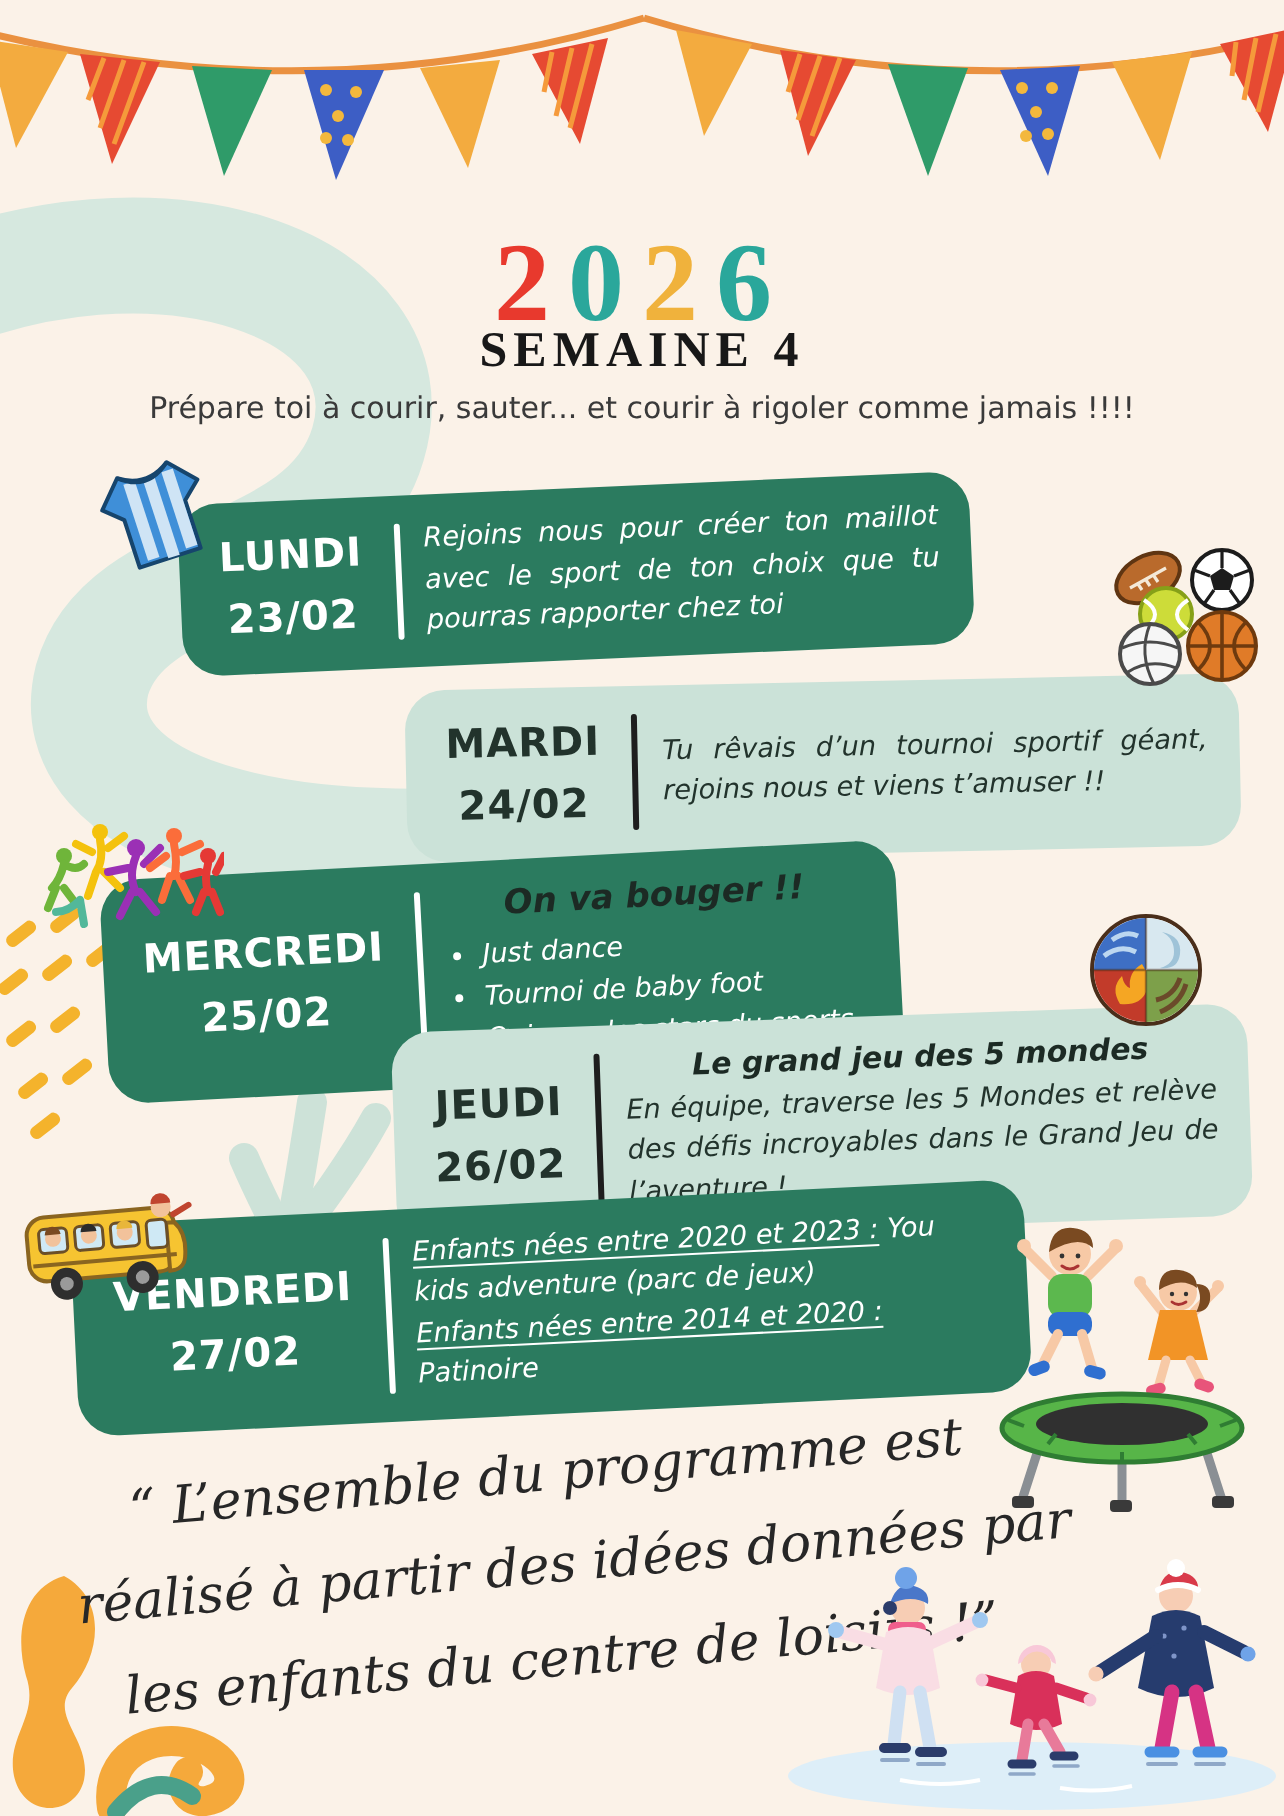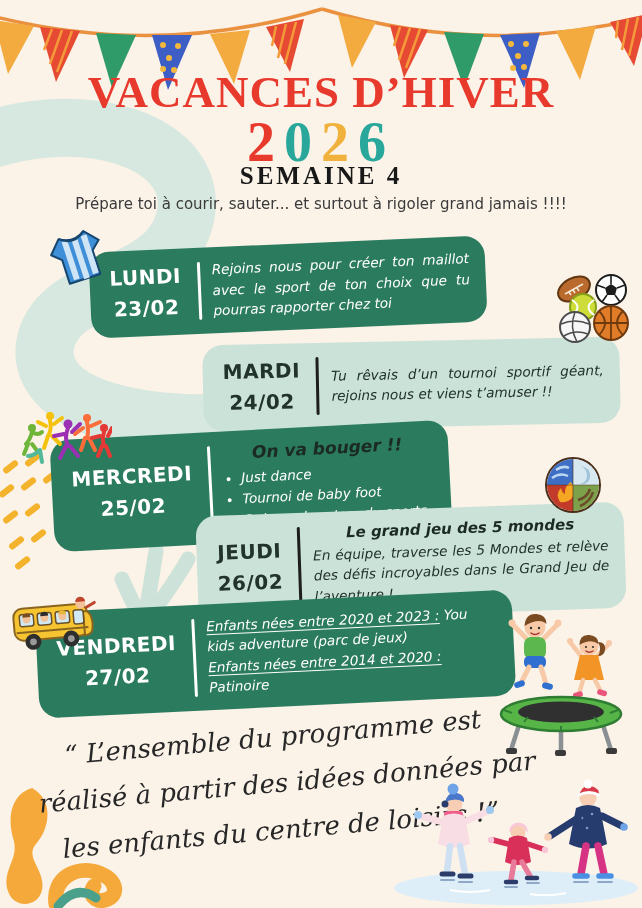--- a/index.html
+++ b/index.html
@@ -117,24 +117,23 @@
       <rect x="20" y="29" width="17" height="6.5" rx="3" transform="rotate(-38 28 32)"></rect>
       <rect x="42" y="22" width="17" height="6.5" rx="3" transform="rotate(-38 50 25)"></rect>
       <rect x="2" y="62" width="17" height="6.5" rx="3" transform="rotate(-38 10 65)"></rect>
       <rect x="24" y="55" width="17" height="6.5" rx="3" transform="rotate(-38 32 58)"></rect>
       <rect x="8" y="88" width="17" height="6.5" rx="3" transform="rotate(-38 16 91)"></rect>
       <rect x="30" y="81" width="17" height="6.5" rx="3" transform="rotate(-38 38 84)"></rect>
       <rect x="14" y="108" width="17" height="6.5" rx="3" transform="rotate(-38 22 111)"></rect>
     </g>
   </svg>
 
-  <div class="abs title">VACANCES D’HIVER</div>
   <div class="abs year"><span class="y-red">2</span><span class="y-teal">0</span><span class="y-yellow">2</span><span class="y-teal">6</span></div>
   <div class="abs week">SEMAINE 4</div>
-  <div class="abs subtitle">Prépare toi à courir, sauter... et surtout à rigoler grand jamais !!!!</div>
+  <div class="abs subtitle">Prépare toi à courir, sauter... et courir à rigoler comme jamais !!!!</div>
 
   <div class="abs card dark" style="left:90px;top:244px;width:396px;transform:rotate(-2.5deg)">
     <div class="day-label">
       <span>LUNDI</span>
       <span>23/02</span>
     </div>
     <div class="divider"></div>
     <div class="day-content">
       <p class="day-text">Rejoins nous pour créer ton maillot avec le sport de ton choix que tu pourras rapporter chez toi</p>
     </div>

